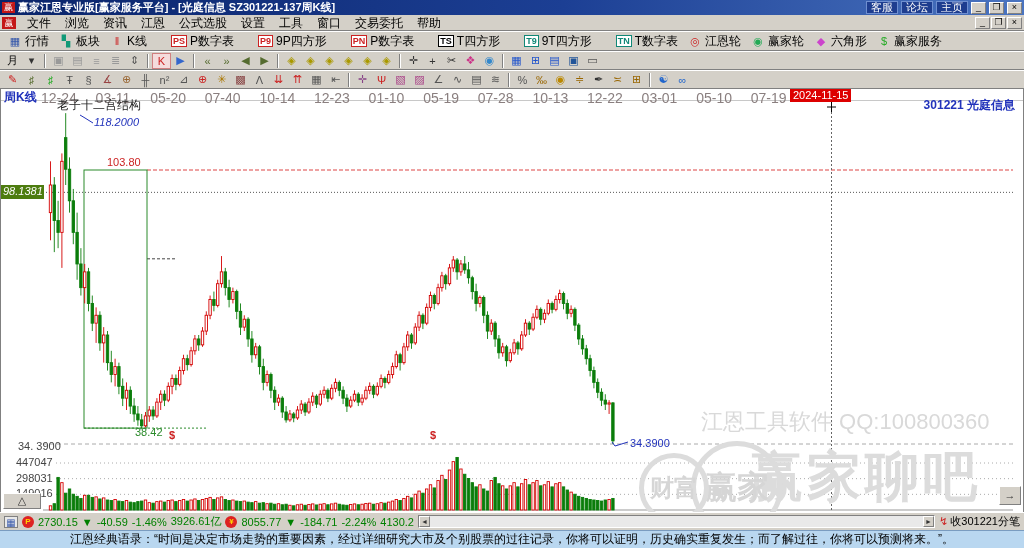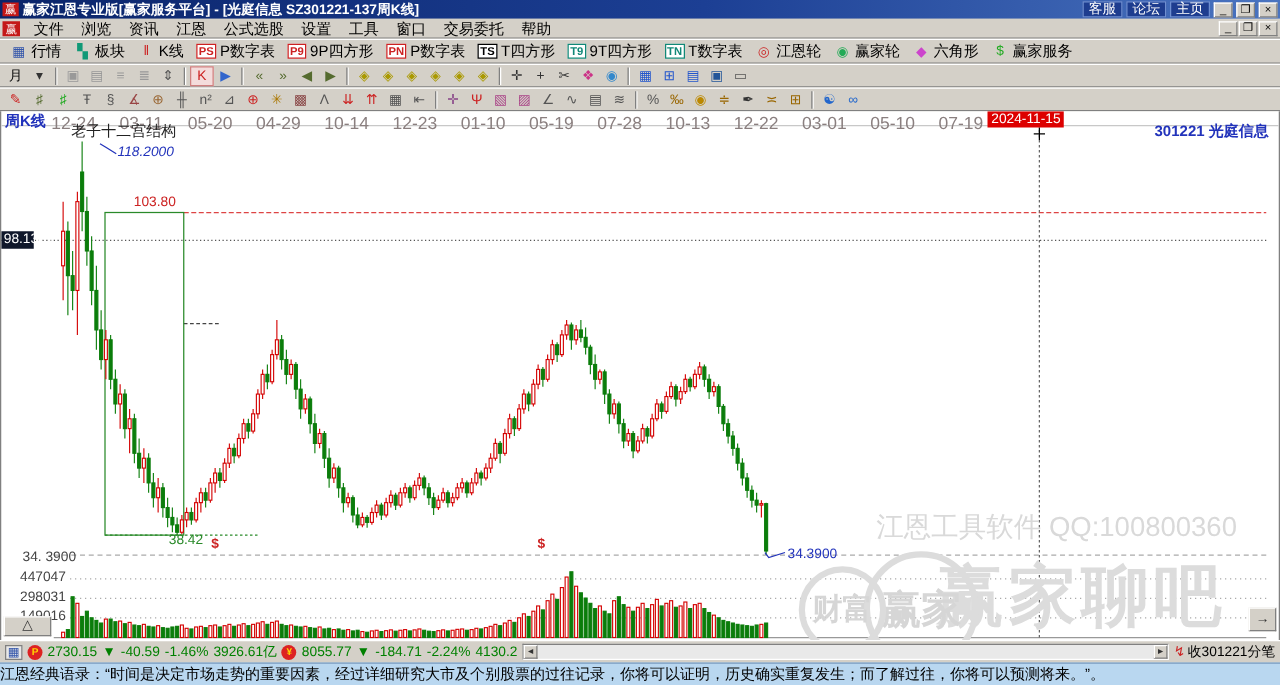--- a/index.html
+++ b/index.html
@@ -22,21 +22,21 @@
   .menu-item { padding:0 7px; height:16px; line-height:16px; color:#000; }
   .menubar .mright { margin-left:auto; display:flex; gap:1px; }
 
   
   .toolbar { display:flex; align-items:center; background:#d4d0c8; border-top:1px solid #ffffff; border-bottom:1px solid #808080; padding:0 3px; }
   .tb1 { height:20px; }
   .tb2 { height:19px; }
   .tb3 { height:19px; }
   .tbbtn { display:flex; align-items:center; gap:3px; padding:0 5px; height:18px; color:#000; }
   .tbbtn .g { font-size:11px; width:14px; text-align:center; }
-  .tbbtn .badge { font-size:9px; font-weight:bold; border:1px solid; padding:0 1px; line-height:10px; background:#fff; }
+  .tbbtn .badge { font-size:9px; font-weight:bold; border:1px solid; padding:0 1px; line-height:10px; background:#fff;margin-left:14px; }
   .icon16 { width:19px; height:16px; display:inline-flex; align-items:center; justify-content:center; font-size:11px; flex:none; }
   .icon16.framed { border:1px solid #d08080; background:#f4dcdc; }
   .sep { width:2px; height:14px; border-left:1px solid #808080; border-right:1px solid #ffffff; margin:0 3px; flex:none; }
 
   
   .chart-area { position:relative; height:423px; background:#ffffff; border-left:1px solid #808080; border-right:1px solid #808080; overflow:hidden; }
   .chart-area svg { position:absolute; left:0; top:0; pointer-events:none; }
   .clabel { position:absolute; font-size:11px; white-space:nowrap; line-height:12px; }
   .cdate { position:absolute; top:1px; font-size:14px; color:#8a7f7f; white-space:nowrap; }
   .cdate-hot { position:absolute; top:0; left:789px; background:#dd0000; color:#fff; font-size:11px; padding:0 3px; line-height:13px; }
@@ -51,21 +51,21 @@
     line-height:12px; text-align:center; flex:none; }
   .scal { width:14px; height:12px; font-size:10px; line-height:11px; text-align:center; color:#3355aa; background:#e8e8e8;
     border:1px solid #808080; flex:none; }
   .g-val { color:#008000; white-space:nowrap; }
   .scroll-wrap { flex:1; height:13px; display:flex; align-items:center; background:#e9e9e9; border:1px solid; border-color:#808080 #fff #fff #808080; }
   .sarrow { width:11px; height:11px; font-size:7px; line-height:10px; text-align:center; color:#333; }
   .strack { flex:1; height:11px; }
   .feed { display:flex; align-items:center; gap:2px; white-space:nowrap; color:#000; }
 
   
-  .quotebar { height:18px; background:#b9d7f0; border-top:1px solid #7a9cc0; text-align:left; font-size:12px; line-height:17px; color:#000; white-space:nowrap; }
+  .quotebar { height:18px; background:#b9d7f0; border-top:1px solid #7a9cc0; text-align:center; font-size:12px; line-height:17px; color:#000; white-space:nowrap; }
 </style>
 </head>
 <body>
 
 <div class="titlebar">
   <span class="appicon">赢</span>
   <span class="ttext">赢家江恩专业版[赢家服务平台] - [光庭信息  SZ301221-137周K线]</span>
   <span class="tlink">客服</span>
   <span class="tlink">论坛</span>
   <span class="tlink">主页</span>
@@ -703,39 +703,39 @@
     <div class="wm-circle" style="left:0; top:12px; width:70px; height:70px; font-size:24px; line-height:26px;">
       <span>财富</span>
     </div>
   </div>
 
   <div class="clabel" style="left:3px; top:2px; color:#2233bb; font-weight:bold; font-size:12px;">周K线</div>
   <div id="date-row">
       <span class="cdate" style="left: 40px;">12-24</span>
       <span class="cdate" style="left: 94.6px;">03-11</span>
       <span class="cdate" style="left: 149.2px;">05-20</span>
-      <span class="cdate" style="left: 203.8px;">04-29</span>
+      <span class="cdate" style="left: 203.8px;">07-40</span>
       <span class="cdate" style="left: 258.4px;">10-14</span>
       <span class="cdate" style="left: 313px;">12-23</span>
       <span class="cdate" style="left: 367.6px;">01-10</span>
       <span class="cdate" style="left: 422.2px;">05-19</span>
       <span class="cdate" style="left: 476.8px;">07-28</span>
       <span class="cdate" style="left: 531.4px;">10-13</span>
       <span class="cdate" style="left: 586px;">12-22</span>
       <span class="cdate" style="left: 640.6px;">03-01</span>
       <span class="cdate" style="left: 695.2px;">05-10</span>
       <span class="cdate" style="left: 749.8px;">07-19</span>
     </div>
   <div class="cdate-hot">2024-11-15</div>
   <div class="clabel" style="right:8px; top:10px; color:#2233bb; font-weight:bold; font-size:12px;">301221 光庭信息</div>
 
   <div class="clabel" style="left:56px; top:10px; color:#222; font-size:12px;">老子十二宫结构</div>
   <div class="clabel" style="left:93px; top:27px; color:#2233bb;font-style:italic;">118.2000</div>
   <div class="clabel" style="left:106px; top:67px; color:#cc2222;">103.80</div>
-  <div class="clabel" style="left:0; top:96px; width:26px; height:14px; background:#0f172a; color:#fff; padding-left:2px;">98.1381</div>
+  <div class="clabel" style="left:0; top:96px; width:43px; height:14px; background:#4d7c0f; color:#fff; padding-left:2px;font-style:italic;">98.1381</div>
   <div class="clabel" style="left:134px; top:337px; color:#2a8a2a;">38.42</div>
   <div class="clabel" style="left:17px; top:332px; color:#444;margin-top:19px;">34. 3900</div>
   <div class="clabel" style="left:168px; top:340px; color:#cc2222; font-weight:bold;">$</div>
   <div class="clabel" style="left:429px; top:340px; color:#cc2222; font-weight:bold;">$</div>
   <div class="clabel" style="left:629px; top:348px; color:#2233bb;">34.3900</div>
 
   <div class="clabel" style="left:15px; top:367px; color:#444;">447047</div>
   <div class="clabel" style="left:15px; top:383px; color:#444;">298031</div>
   <div class="clabel" style="left:15px; top:398px; color:#444;">149016</div>
 

